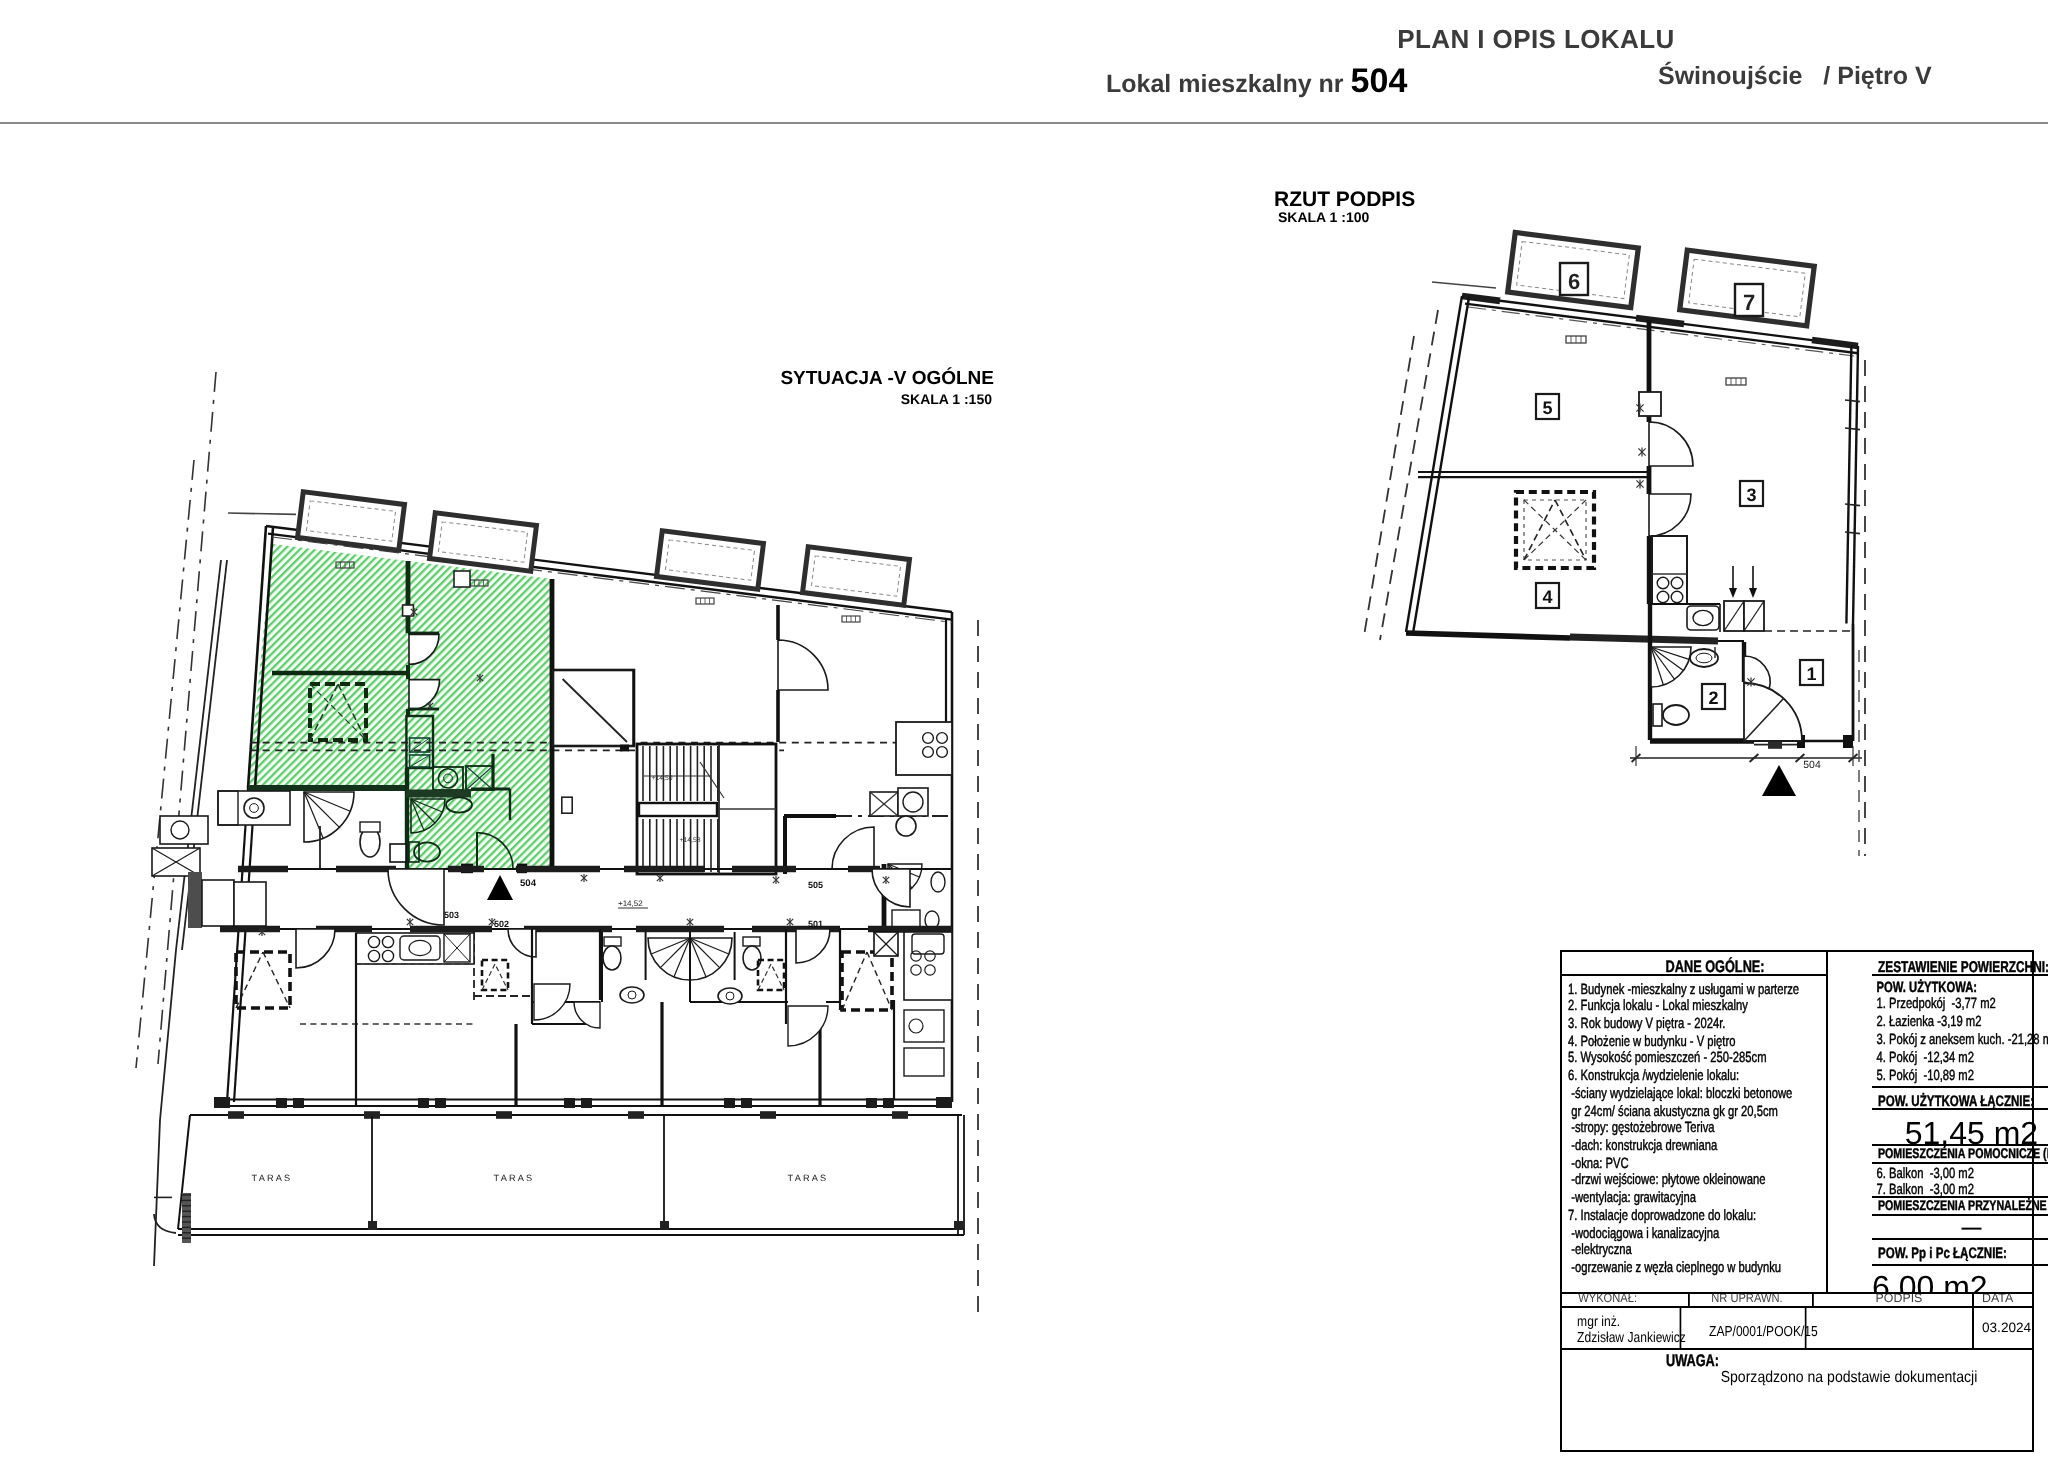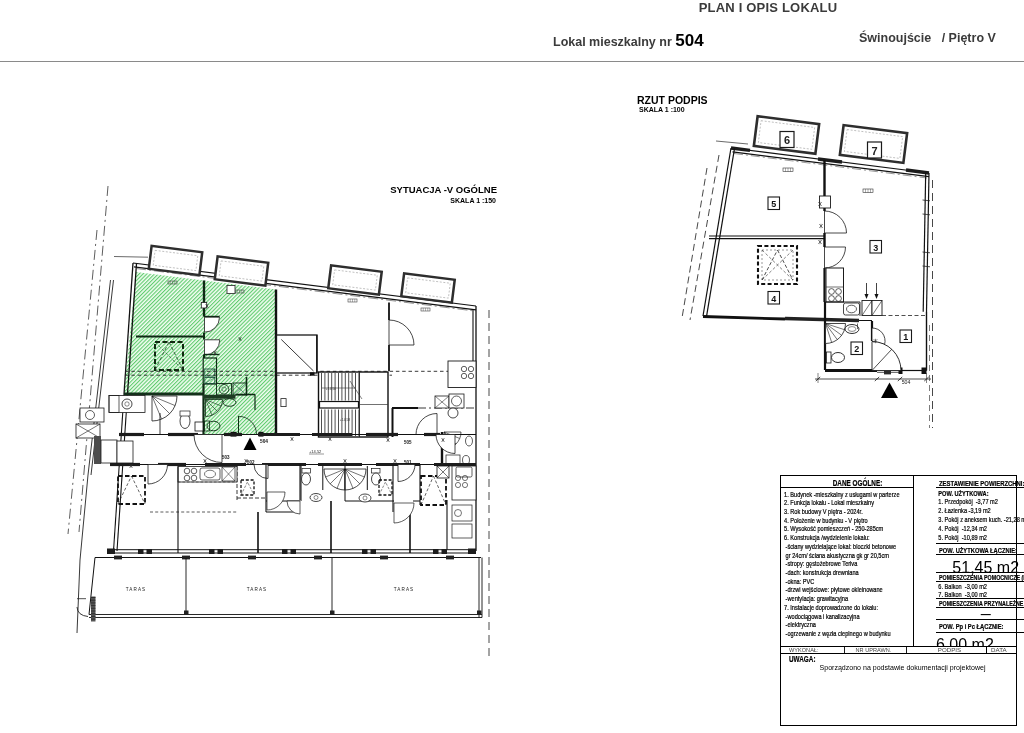--- a/index.html
+++ b/index.html
@@ -8,23 +8,23 @@
 .abs{position:absolute;}
 .hdr{color:#3b3b3b;}
 .cx{transform:scaleX(.76);transform-origin:0 0;white-space:nowrap;-webkit-text-stroke:0.22px #000;}
 div.cx{transform-origin:0 0;}
 .cx2{transform:scaleX(.84);transform-origin:0 0;white-space:nowrap;}
 .cxx{transform:scaleX(.9);transform-origin:0 0;}
 </style>
 </head>
 <body>
 
-<div class="abs hdr" style="left:640px;top:0;width:256px;text-align:center;font-size:13px;font-weight:bold;letter-spacing:.2px;">PLAN I OPIS LOKALU</div>
+<div class="abs hdr" style="left:640px;top:12px;width:256px;text-align:center;font-size:13px;font-weight:bold;letter-spacing:.2px;">PLAN I OPIS LOKALU</div>
 <div class="abs hdr" style="left:553px;top:31px;font-size:12.5px;font-weight:bold;">Lokal mieszkalny nr <span style="font-size:17px;color:#000;">504</span></div>
-<div class="abs hdr" style="left:859px;top:31px;font-size:12.5px;font-weight:bold;">Świnoujście&nbsp;&nbsp; / Piętro V</div>
+<div class="abs hdr" style="left:829px;top:31px;font-size:12.5px;font-weight:bold;">Świnoujście&nbsp;&nbsp; / Piętro V</div>
 <div class="abs" style="left:0;top:61px;width:1024px;height:0;border-top:1.4px solid #8a8a8a;"></div>
 
 <div class="abs" style="left:355px;top:184px;width:142px;text-align:right;font-size:9.5px;font-weight:bold;">SYTUACJA -V OGÓLNE</div>
 <div class="abs" style="left:355px;top:196.5px;width:141px;text-align:right;font-size:7px;font-weight:bold;">SKALA 1 :150</div>
 <div class="abs" style="left:637px;top:94px;font-size:10.5px;font-weight:bold;">RZUT PODPIS</div>
 <div class="abs" style="left:639px;top:105.5px;font-size:7px;font-weight:bold;">SKALA 1 :100</div>
 
 <svg class="abs" style="left:0;top:0;" width="1024" height="733" viewBox="0 0 1024 733">
 <defs>
 <pattern id="gh" width="2.7" height="2.7" patternUnits="userSpaceOnUse" patternTransform="rotate(45)">
@@ -589,17 +589,23 @@
         </div>
       <div style="text-align:left;font-size:16px;padding-top:2.5px;">6,00 m2</div>
     </div>
   </div>
   <div style="display:flex;box-sizing:border-box;height:7px;border-bottom:1px solid #000;font-size:6.2px;color:#3f3f3f;line-height:6.6px;overflow:hidden;">
     <div style="width:71px;box-sizing:border-box;border-right:1px solid #000;padding-left:9px;" class="cxx">WYKONAŁ:</div>
     <div style="width:61px;box-sizing:border-box;border-right:1px solid #000;padding-left:4px;" class="cxx">NR UPRAWN.</div>
     <div style="width:74px;box-sizing:border-box;border-right:1px solid #000;text-align:center;">PODPIS</div>
     <div style="flex:1;padding-left:4px;">DATA</div>
   </div>
-  <div style="padding:1px 0 0 8px;height:17px;overflow:hidden;">
+  <div style="display:flex;box-sizing:border-box;height:21px;border-bottom:1.6px solid #000;font-size:7.2px;">
+    <div style="width:71px;box-sizing:border-box;border-right:1px solid #000;padding:2.5px 0 0 9px;line-height:8.8px;" class="cx2">mgr inż.<br>Zdzisław Jankiewicz</div>
+    <div style="width:61px;box-sizing:border-box;border-right:1px solid #000;padding:7px 0 0 3px;" class="cx2">ZAP/0001/POOK/15</div>
+    <div style="width:74px;box-sizing:border-box;border-right:1px solid #000;"></div>
+    <div style="flex:1;padding:7px 0 0 4px;font-size:6.8px;">03.2024</div>
+  </div>
+  <div style="padding:1px 0 0 8px;height:17px;overflow:hidden;margin-left:44px;">
     <div class="cx" style="font-weight:bold;font-size:8.4px;line-height:8.5px;">UWAGA:</div>
     <div style="text-align:center;font-size:8px;line-height:8.5px;transform:scaleX(.88);">Sporządzono na podstawie dokumentacji projektowej</div>
   </div>
 </div>
 
 </body></html>

